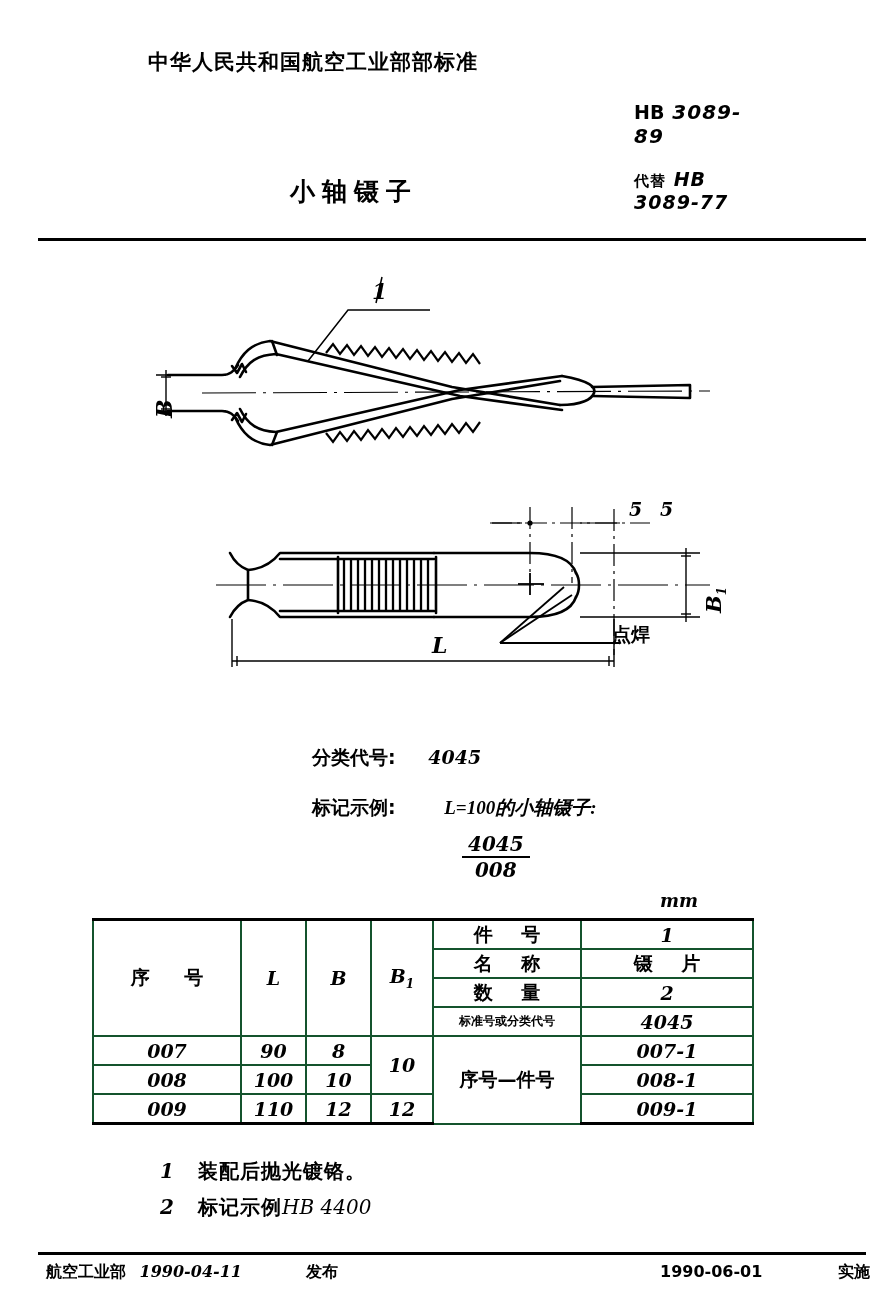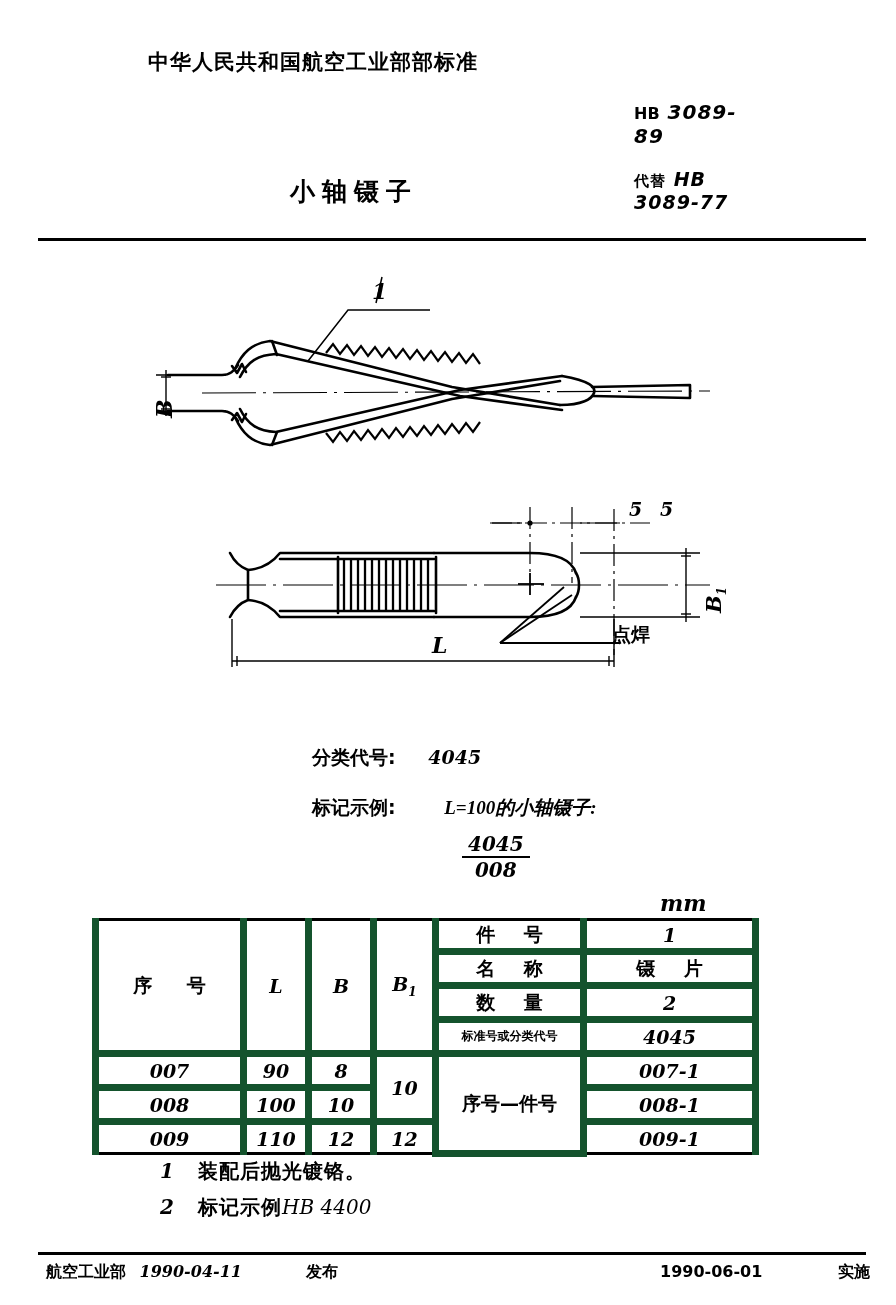--- a/index.html
+++ b/index.html
@@ -13,21 +13,21 @@
   
   .hdr-title{
     position:absolute;left:148px;top:48px;
     font-size:21px;font-weight:bold;letter-spacing:1px;
     font-family:"DejaVu Sans","Liberation Sans",sans-serif;
   }
   .std-no{
     position:absolute;left:634px;top:100px;
     font-size:20px;font-style:italic;font-weight:bold;letter-spacing:1px;
   }
-  .std-no .pfx{font-style:normal;font-size:16px;font-weight:bold;letter-spacing:0;}
+  .std-no .pfx{font-style:normal;font-size:19px;font-weight:bold;letter-spacing:0;}
   .replaces{
     position:absolute;left:634px;top:168px;
     font-size:19px;font-style:italic;font-weight:bold;letter-spacing:1px;
   }
   .replaces .cn{font-style:normal;font-size:15px;}
   .doc-title{
     position:absolute;left:290px;top:175px;
     font-size:25px;font-weight:bold;letter-spacing:7px;
   }
   .rule-top{
@@ -52,29 +52,29 @@
     position:absolute;left:462px;top:832px;text-align:center;
     font-size:20px;font-style:italic;font-weight:bold;
     font-family:"DejaVu Serif","Liberation Serif",serif;
   }
   .mark-frac .num{display:block;padding:0 6px;}
   .mark-frac .den{display:block;padding:0 6px;border-top:2px solid #000;}
 
   
   .unit-mm{
     position:absolute;left:660px;top:890px;
-    font-size:22px;font-style:italic;font-weight:bold;
+    font-size:18px;font-style:italic;font-weight:bold;
     font-family:"DejaVu Serif","Liberation Serif",serif;
   }
   table.main{
     position:absolute;left:92px;top:918px;width:660px;
     border-collapse:collapse;table-layout:fixed;
   }
   table.main td{
-    border:7px solid #14532d;text-align:center;vertical-align:middle;
+    border:2px solid #14532d;text-align:center;vertical-align:middle;
     font-size:19px;font-weight:bold;padding:0;height:27px;
   }
   table.main td.it{
     font-style:italic;font-family:"DejaVu Serif","Liberation Serif",serif;
   }
   table.main td.cn{font-style:normal;font-family:"DejaVu Sans","Liberation Sans",sans-serif;}
   table.main td.sp{letter-spacing:14px;text-indent:14px;}
   table.main td.sp2{letter-spacing:11px;text-indent:11px;}
   table.main td.tight{font-size:12px;letter-spacing:0;}
   .tb-outer-top{border-top:3px solid #000 !important;}

